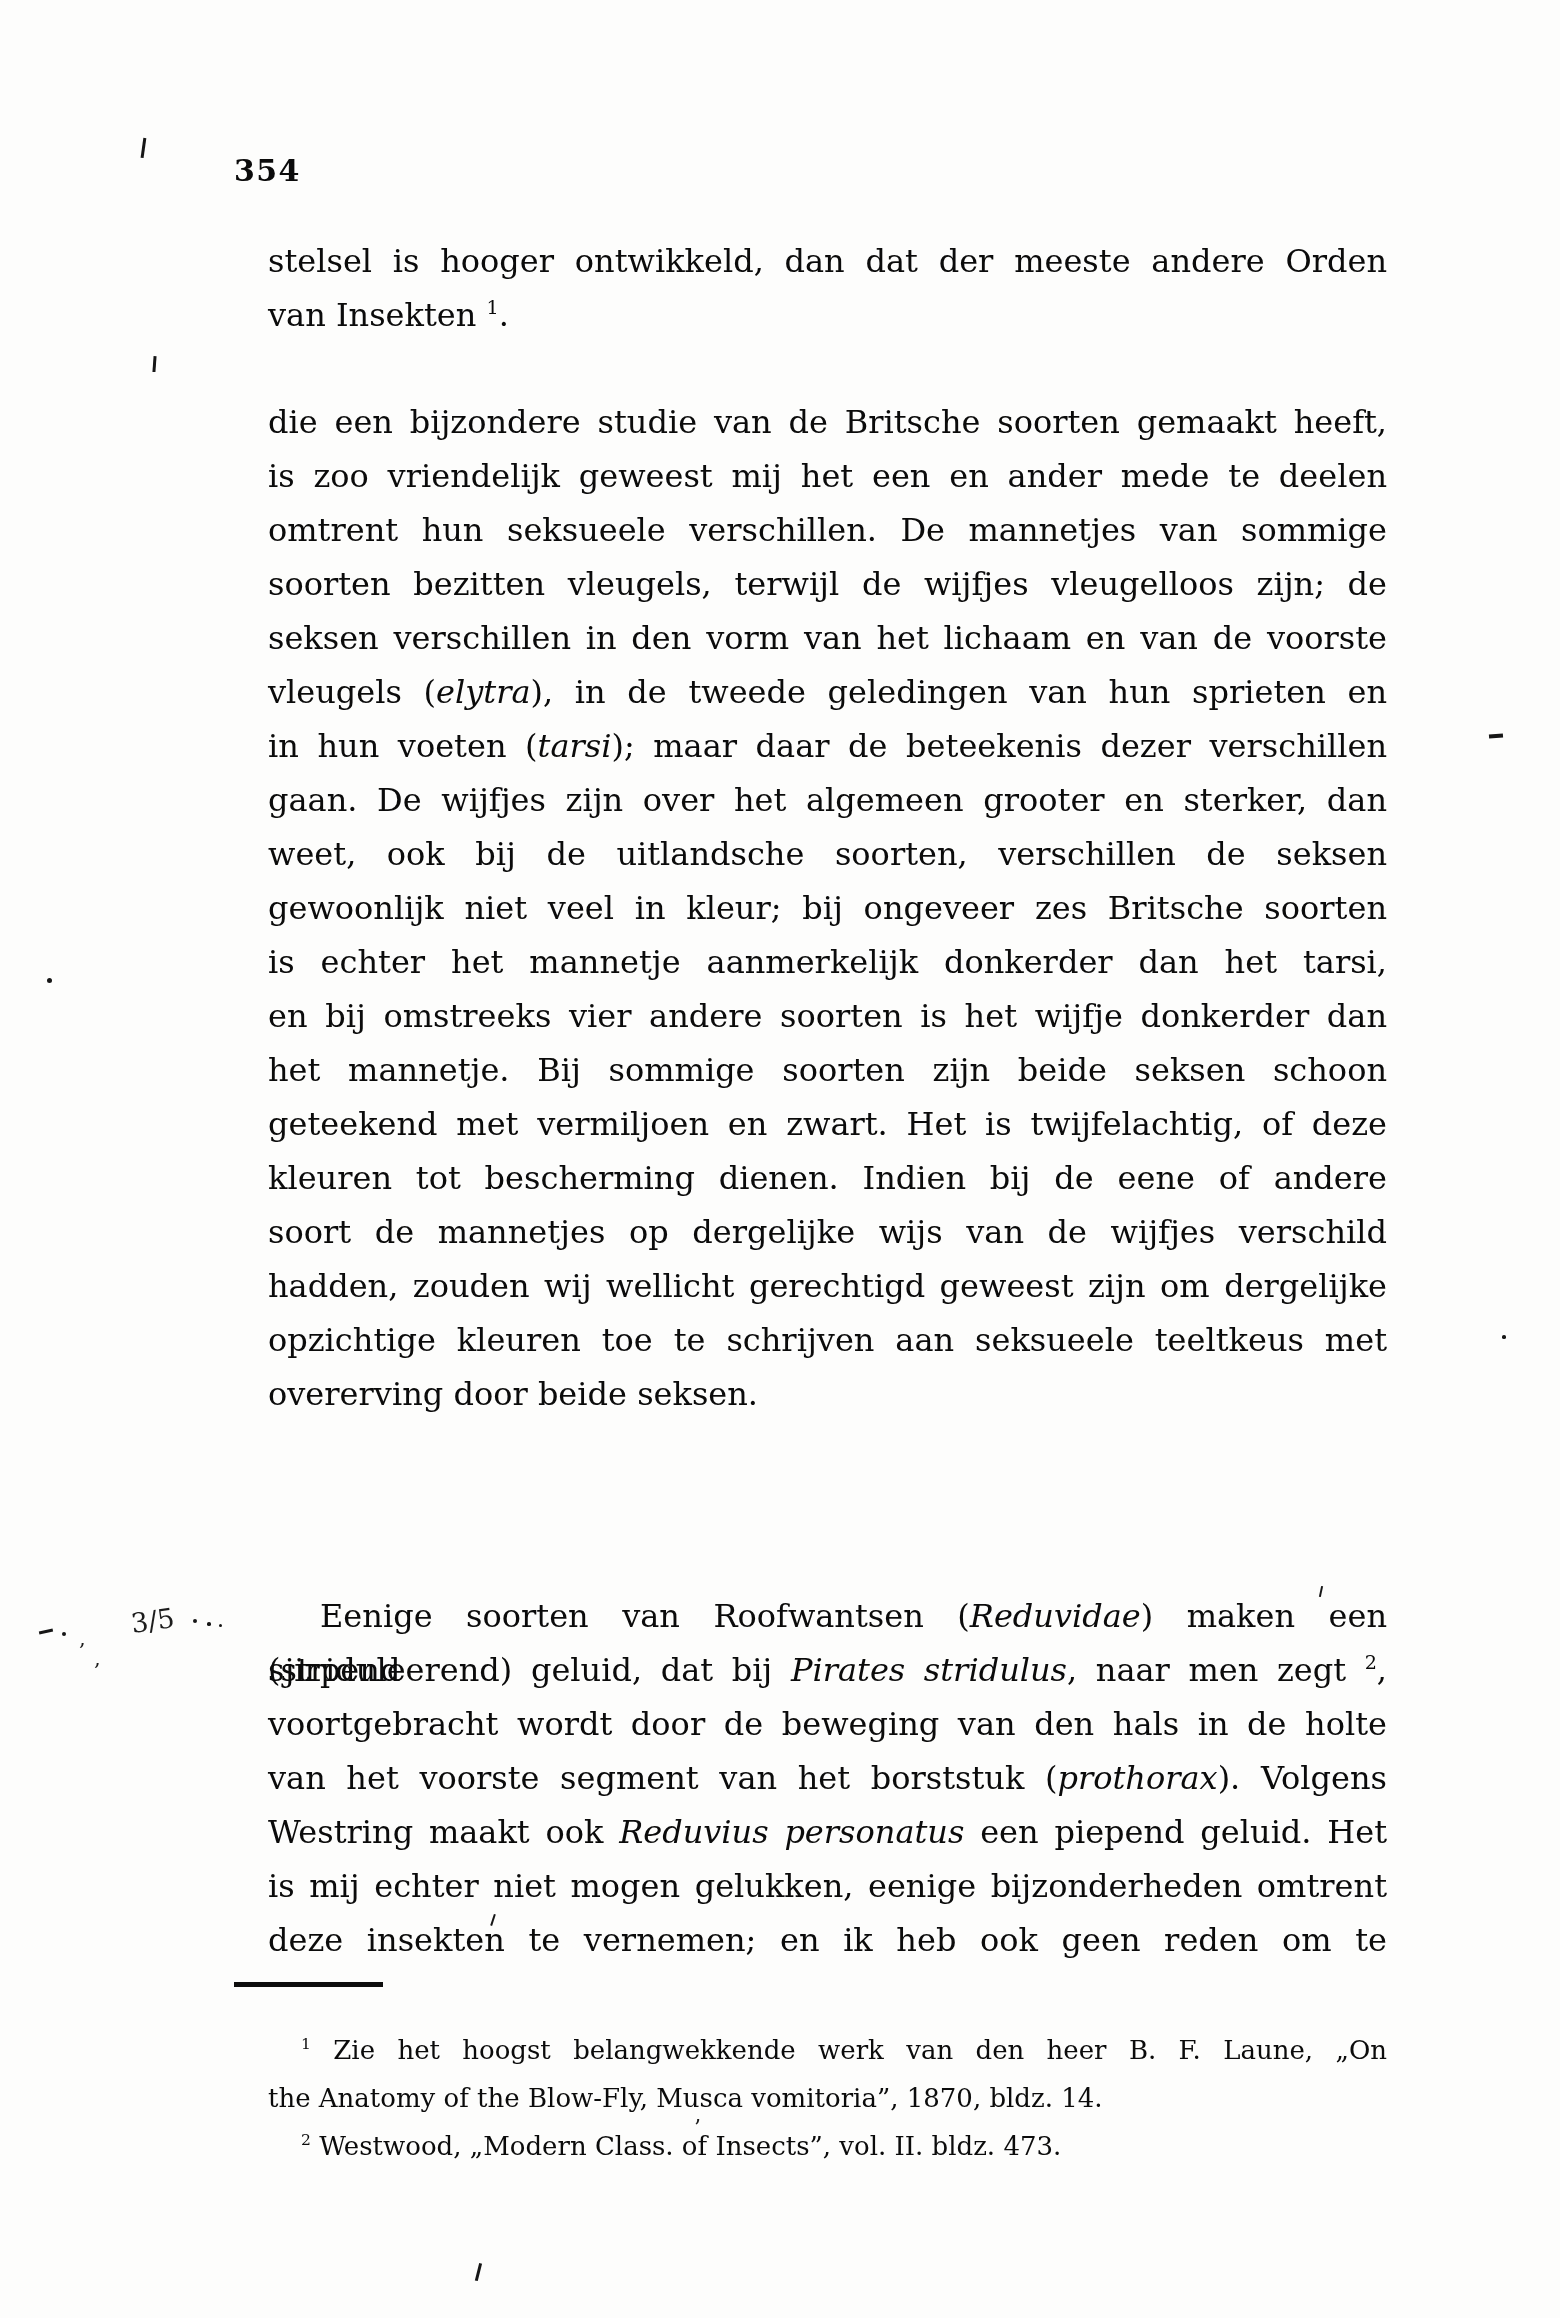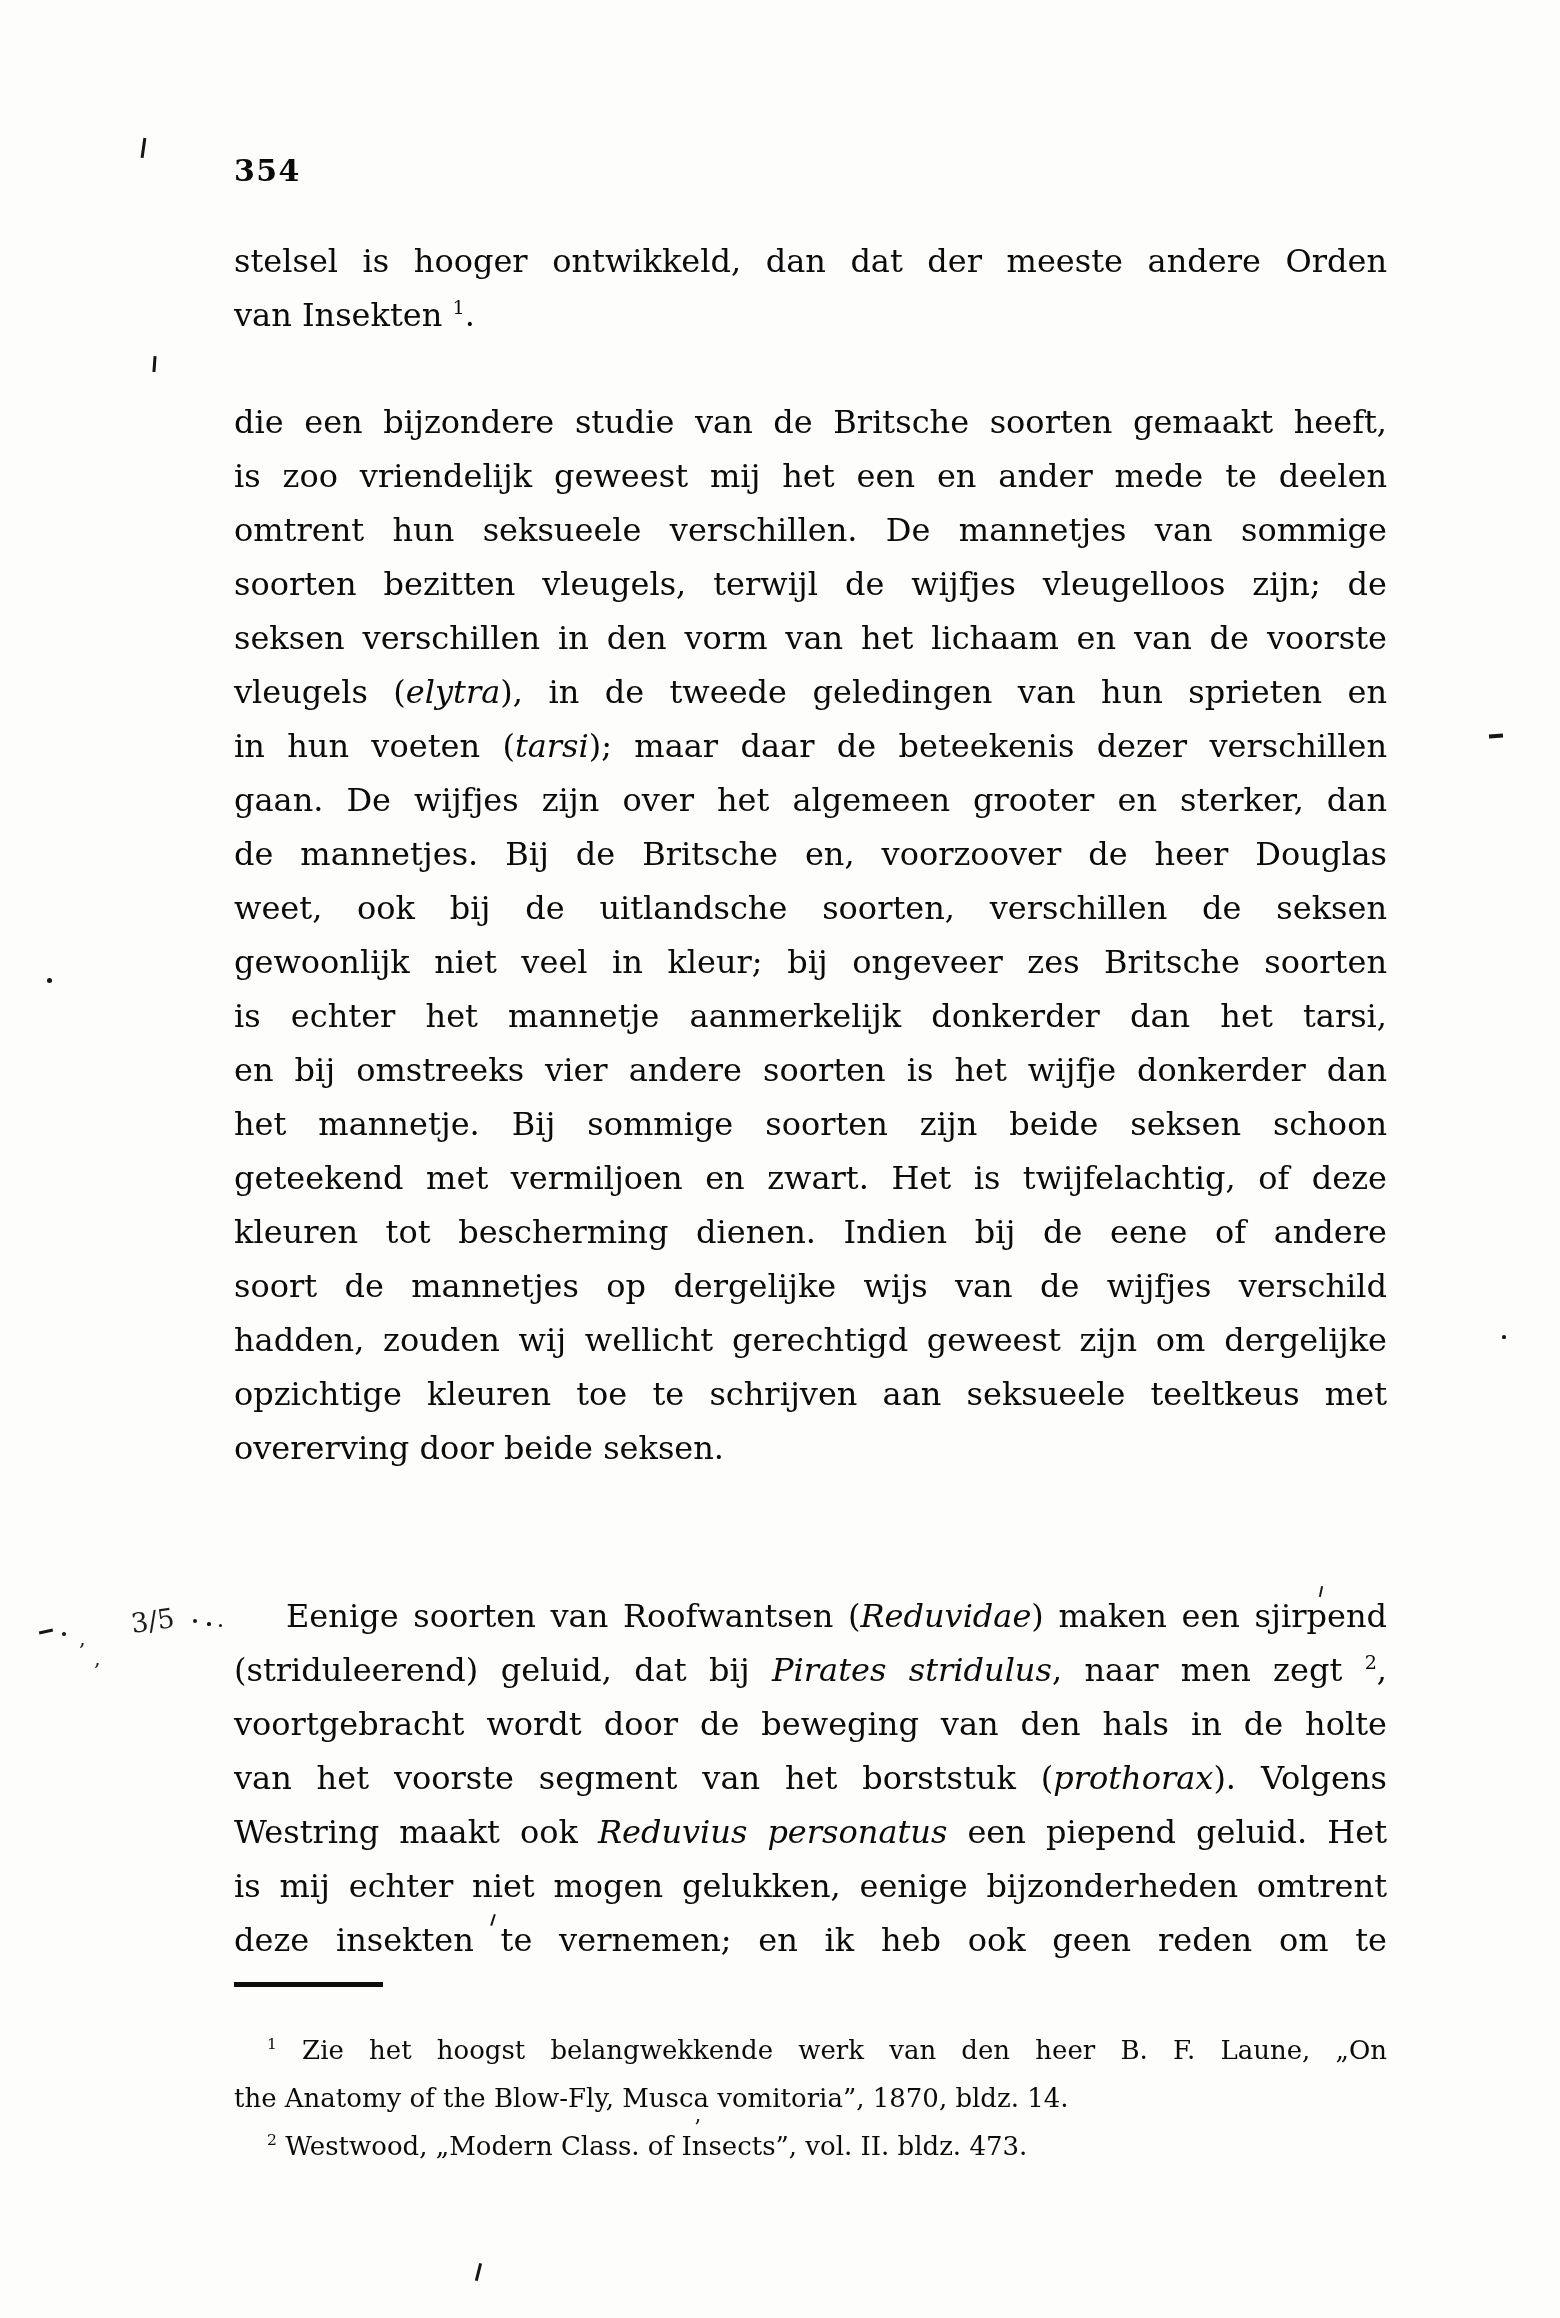--- a/index.html
+++ b/index.html
@@ -12,21 +12,21 @@
     overflow:hidden;
   }
   .pageno{
     position:absolute;left:234px;top:153px;width:1153px;
     font-size:30px;font-weight:bold;letter-spacing:1.4px;
   }
   .body-text{position:absolute;left:234px;top:0;width:1153px;}
   .para{position:absolute;left:0;width:100%;}
   .line{
     height:54px;line-height:54px;font-size:32px;
-    text-align:justify;text-align-last:justify;
+    text-align:justify;text-align-last:justify;margin-left:34px;
   }
   .line.flush{text-align-last:left;}
   .line.indent{text-indent:52px;}
   .footnotes{position:absolute;left:234px;top:2026px;width:1153px;}
   .footnotes .line{height:48px;line-height:48px;font-size:26px;}
   .footnotes .line.indent{text-indent:33px;}
   .fn-sep{position:absolute;background:#0d0d0d;}
   sup{font-size:0.6em;vertical-align:super;line-height:0;}
   i{font-style:italic;}
   .artifact{position:absolute;}
@@ -46,21 +46,20 @@
       </div>
       <div class="para" style="top: 395px;">
         <div class="line"><span>die een bijzondere studie van de Britsche soorten gemaakt heeft,</span></div>
         <div class="line"><span>is zoo vriendelijk geweest mij het een en ander mede te deelen</span></div>
         <div class="line"><span>omtrent hun seksueele verschillen. De mannetjes van sommige</span></div>
         <div class="line"><span>soorten bezitten vleugels, terwijl de wijfjes vleugelloos zijn; de</span></div>
         <div class="line"><span>seksen verschillen in den vorm van het lichaam en van de voorste</span></div>
         <div class="line"><span>vleugels (</span><i>elytra</i><span>), in de tweede geledingen van hun sprieten en</span></div>
         <div class="line"><span>in hun voeten (</span><i>tarsi</i><span>); maar daar de beteekenis dezer verschillen</span></div>
         <div class="line"><span>gaan. De wijfjes zijn over het algemeen grooter en sterker, dan</span></div>
-        <div class="line"><span>de mannetjes. Bij de Britsche en, voorzoover de heer Douglas</span></div>
         <div class="line"><span>weet, ook bij de uitlandsche soorten, verschillen de seksen</span></div>
         <div class="line"><span>gewoonlijk niet veel in kleur; bij ongeveer zes Britsche soorten</span></div>
         <div class="line"><span>is echter het mannetje aanmerkelijk donkerder dan het tarsi,</span></div>
         <div class="line"><span>en bij omstreeks vier andere soorten is het wijfje donkerder dan</span></div>
         <div class="line"><span>het mannetje. Bij sommige soorten zijn beide seksen schoon</span></div>
         <div class="line"><span>geteekend met vermiljoen en zwart. Het is twijfelachtig, of deze</span></div>
         <div class="line"><span>kleuren tot bescherming dienen. Indien bij de eene of andere</span></div>
         <div class="line"><span>soort de mannetjes op dergelijke wijs van de wijfjes verschild</span></div>
         <div class="line"><span>hadden, zouden wij wellicht gerechtigd geweest zijn om dergelijke</span></div>
         <div class="line"><span>opzichtige kleuren toe te schrijven aan seksueele teeltkeus met</span></div>

